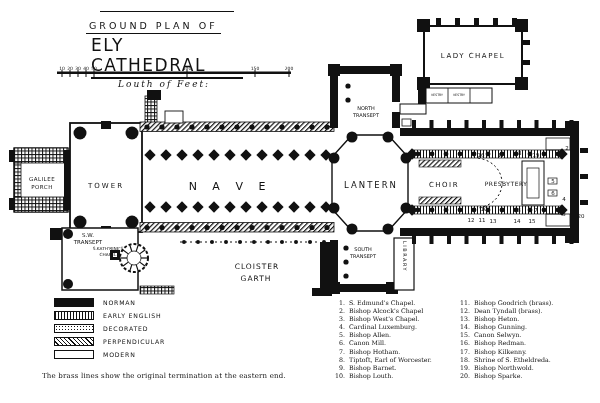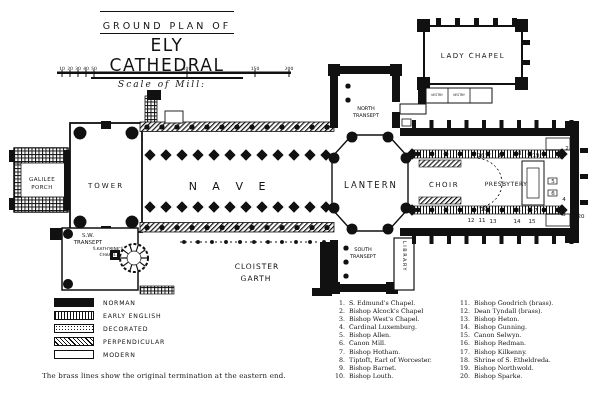--- a/index.html
+++ b/index.html
@@ -1,20 +1,20 @@
 <!DOCTYPE html>
 <html><head>
 <meta charset="utf-8">
 <style>
   html,body{margin:0;padding:0;background:#e8e8e8;}
   .page{position:relative;width:600px;height:403px;background:#ffffff;overflow:hidden;
         font-family:"DejaVu Sans",sans-serif;color:#111;}
   .plan-svg{position:absolute;left:0;top:0;z-index:1;}
 
-  .title{position:absolute;left:86px;top:11px;width:162px;text-align:center;z-index:2;}
+  .title{position:absolute;left:86px;top:11px;width:162px;z-index:2;}
   .t-rule{width:134px;margin:0 auto 2px auto;border-top:1.5px solid #111;}
   .t1{font-size:9.5px;letter-spacing:3px;display:inline-block;border-bottom:1.5px solid #111;
       padding:1px 3px 2px 3px;font-family:"DejaVu Sans",sans-serif;}
   .t2{font-size:17px;letter-spacing:1.5px;display:block;margin:1px auto 0 auto;width:152px;
       border-bottom:2px solid #111;padding-bottom:2px;font-family:"DejaVu Sans",sans-serif;}
 
   .scale-cap{position:absolute;left:118px;top:79px;z-index:2;
       font:italic 9px "DejaVu Serif",serif;letter-spacing:2px;}
 
   .legend{position:absolute;left:54px;top:296px;z-index:2;}
@@ -390,21 +390,21 @@
       <text class="mk" x="581" y="218">20</text>
     </g>
   </svg>
 
   <div class="title">
     <div class="t-rule"></div>
     <span class="t1">GROUND PLAN OF</span>
     <span class="t2">ELY CATHEDRAL</span>
   </div>
 
-  <div class="scale-cap">Scale of Mill:</div>
+  <div class="scale-cap">Louth of Feet:</div>
 
   <div class="legend">
     <div class="lrow">
       <span class="sw sw-solid"></span>
       <span class="llabel">NORMAN</span>
     </div>
     <div class="lrow">
       <span class="sw sw-vlines"></span>
       <span class="llabel">EARLY ENGLISH</span>
     </div>

